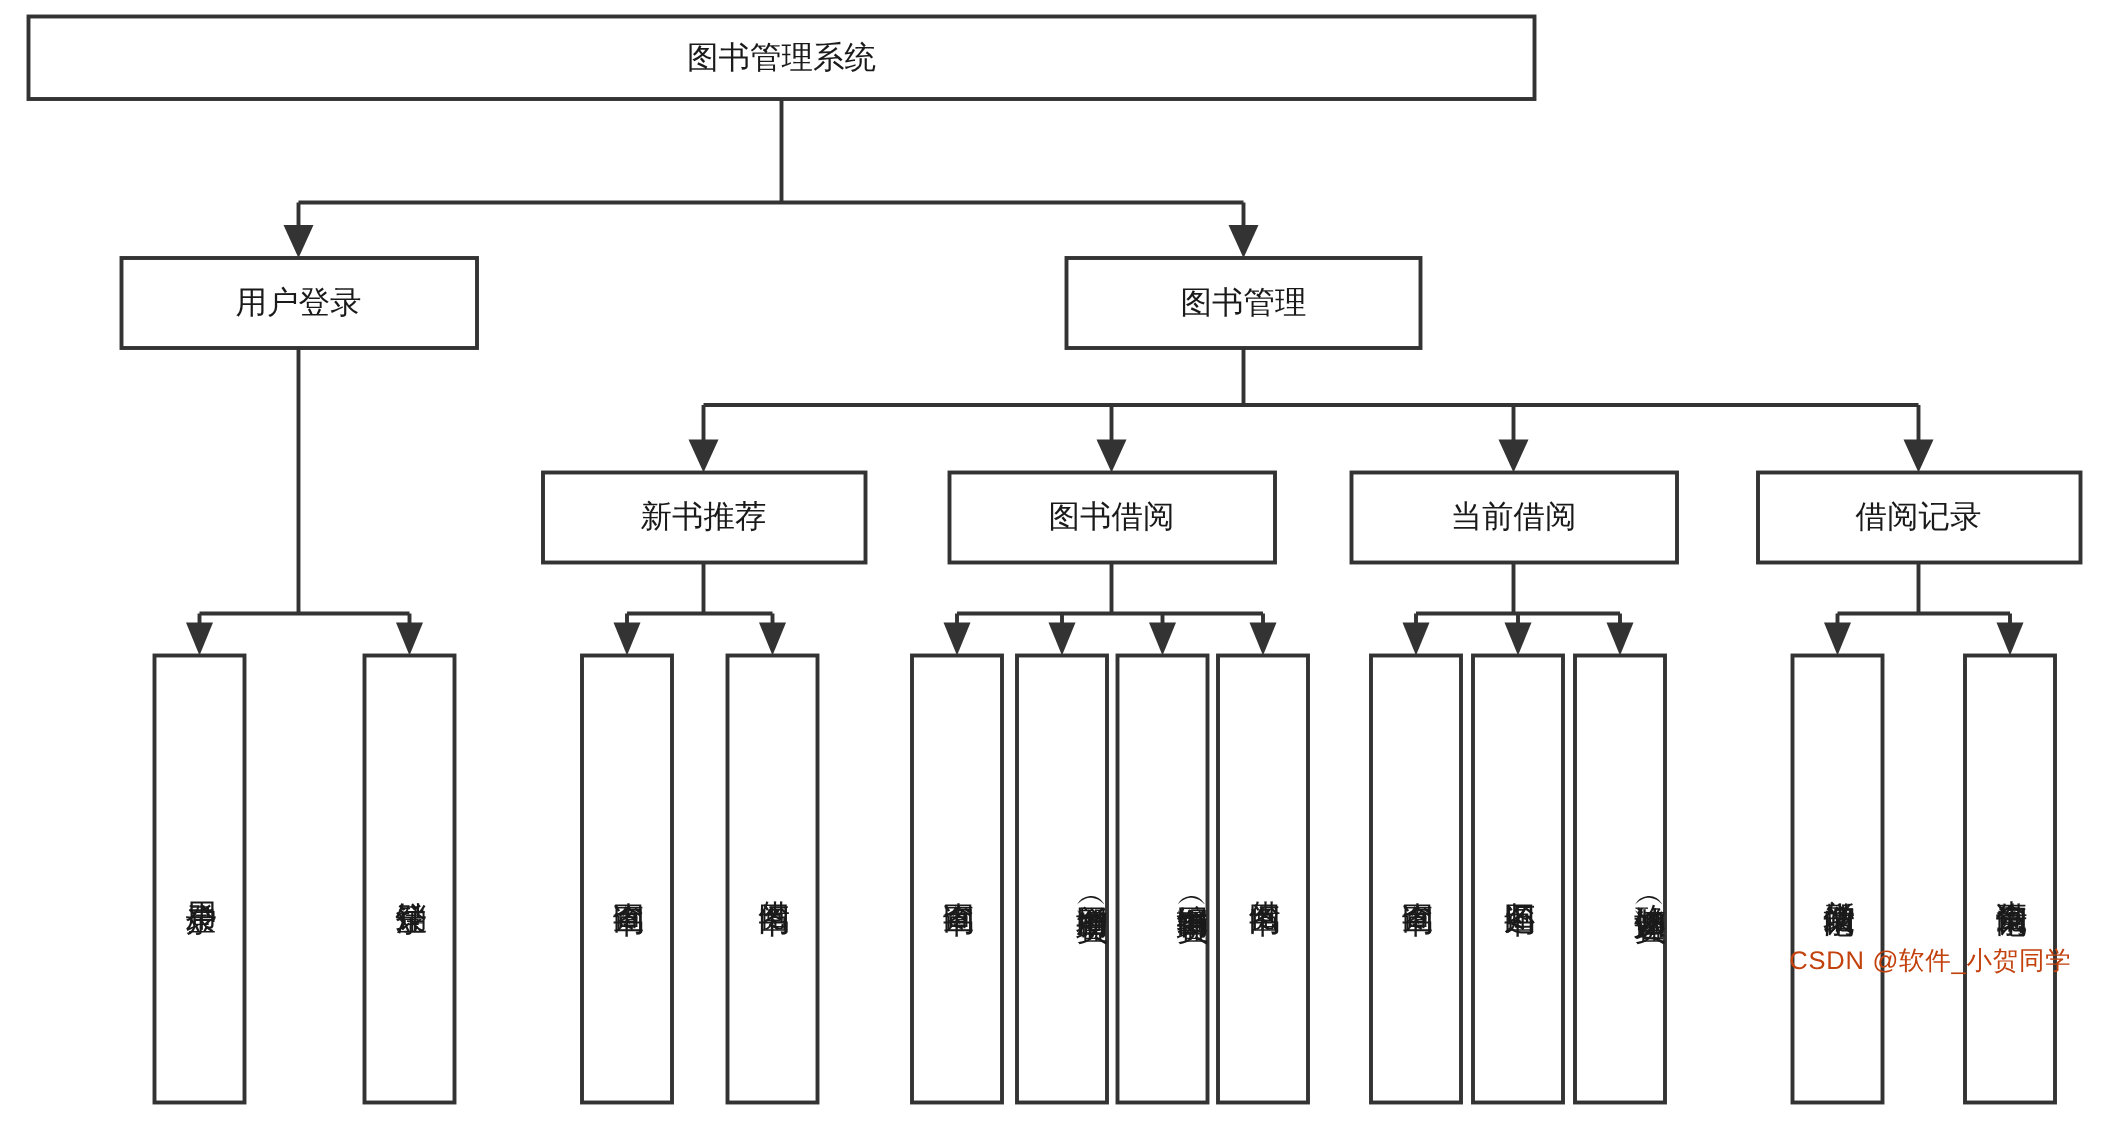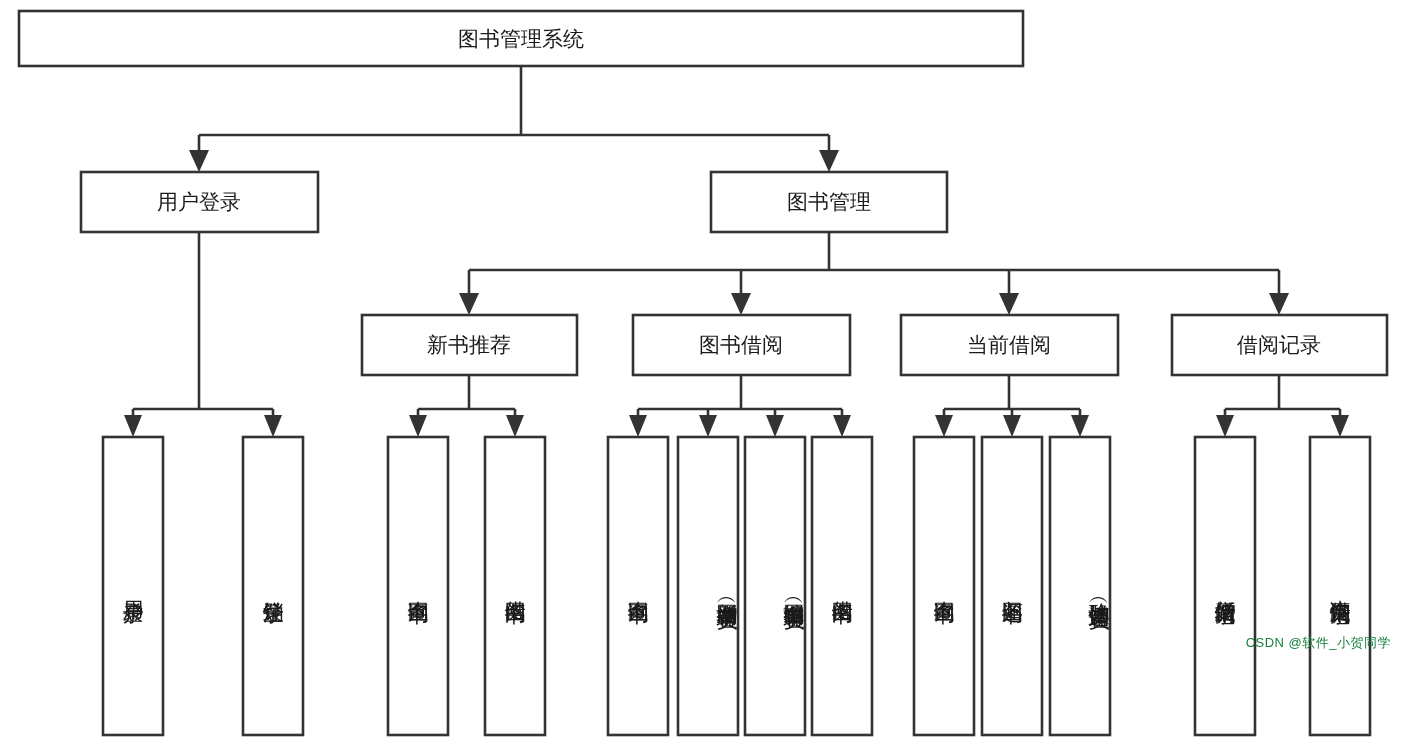--- a/index.html
+++ b/index.html
@@ -58,24 +58,24 @@
     font-size: 21px;
     line-height: 1.06;
     color: #1a1a1a;
     letter-spacing: 1px;
     font-family: "Liberation Sans", "DejaVu Sans", sans-serif;
     white-space: nowrap;
     pointer-events: none;
   }
   .watermark {
     position: absolute;
-    right: 14px;
+    right: 24px;
     bottom: 6px;
-    font-size: 13px;
-    color: #15803d;
+    font-size: 17px;
+    color: #c2410c;
     font-family: "Liberation Sans", "DejaVu Sans", sans-serif;
     letter-spacing: 0.5px;
   }
 </style>
 </head>
 <body>
 
 <div id="diagram-root">
 
   <svg class="flow" viewBox="0 0 1405 747">

